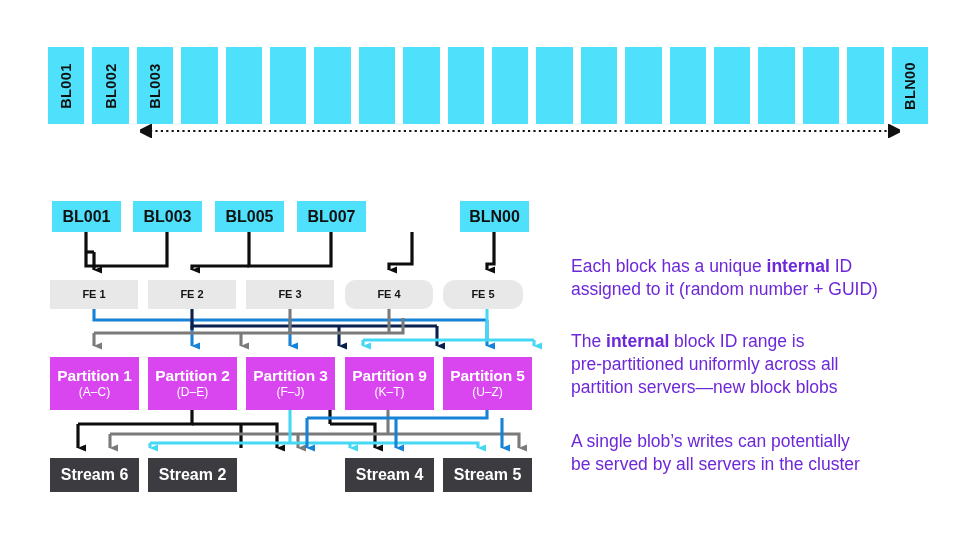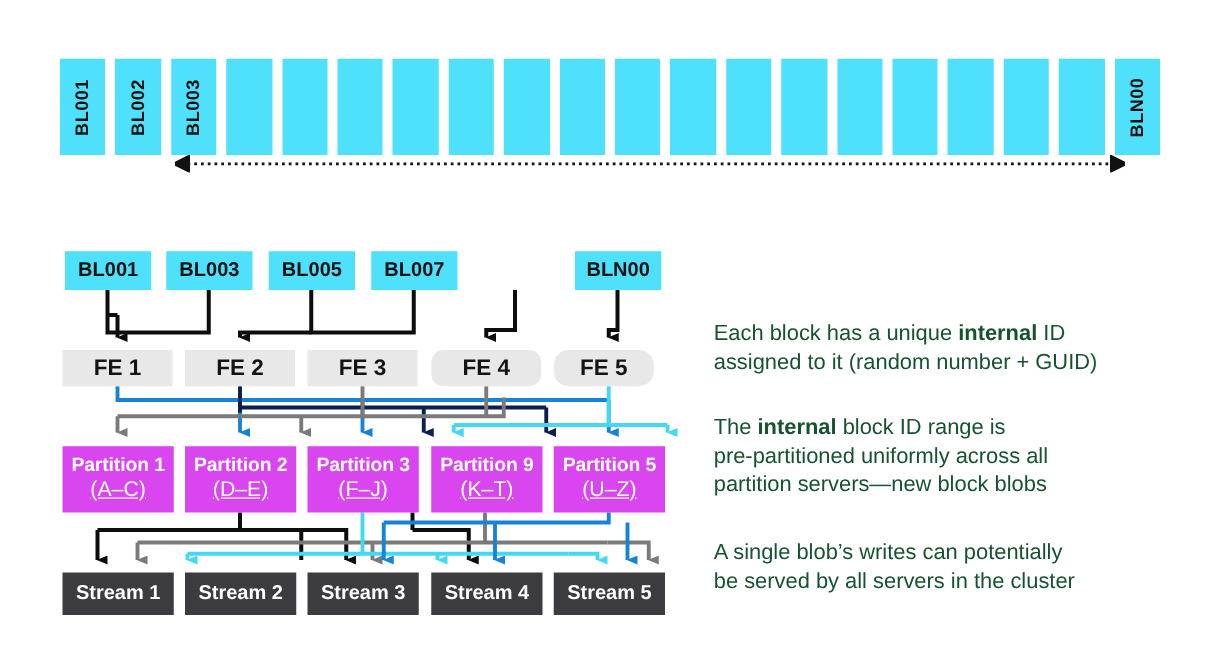--- a/index.html
+++ b/index.html
@@ -73,55 +73,54 @@
   .bl-node {
     background: #4FE0FB;
     color: #111111;
     font-size: 16px;
     font-weight: bold;
     height: 31px;
   }
   .fe-node {
     background: #E8E8E8;
     color: #141414;
-    font-size: 18px;
+    font-size: 11px;
     font-weight: bold;
     height: 29px;
   }
   .partition-node {
     background: #d946ef;
     color: #ffffff;
     height: 53px;
   }
   .partition-node .p-title {
     font-size: 15.5px;
     font-weight: bold;
     letter-spacing: -0.1px;
   }
   .partition-node .p-sub {
-    font-size: 17px;
+    font-size: 12px;
     font-weight: normal;
     margin-top: 1px;
-    text-decoration: underline;
   }
   .stream-node {
     background: #3B3B40;
     color: #ffffff;
     height: 34px;
     font-size: 16px;
     font-weight: bold;
   }
 
   
   .caption {
     position: absolute;
     left: 571px;
     font-size: 17.5px;
     line-height: 1.32;
-    color: #14532d;
+    color: #6d28d9;
     font-family: "Liberation Sans", "DejaVu Sans", sans-serif;
     width: 400px;
   }
   .caption b { font-weight: bold; }
 
   
   .wires {
     position: absolute;
     left: 0; top: 0;
     width: 975px;
@@ -335,27 +334,24 @@
   <div class="node partition-node" style="left:345px; top:357px; width:89px;">
     <span class="p-title">Partition 9</span>
     <span class="p-sub">(K–T)</span>
   </div>
   <div class="node partition-node" style="left:443px; top:357px; width:89px;">
     <span class="p-title">Partition 5</span>
     <span class="p-sub">(U–Z)</span>
   </div>
 
   <div class="node stream-node" style="left:50px;  top:458px; width:89px;">
-    <span>Stream 1</span>
+    <span>Stream 6</span>
   </div>
   <div class="node stream-node" style="left:148px; top:458px; width:89px;">
     <span>Stream 2</span>
-  </div>
-  <div class="node stream-node" style="left:246px; top:458px; width:89px;">
-    <span>Stream 3</span>
   </div>
   <div class="node stream-node" style="left:345px; top:458px; width:89px;">
     <span>Stream 4</span>
   </div>
   <div class="node stream-node" style="left:443px; top:458px; width:89px;">
     <span>Stream 5</span>
   </div>
 
   <div class="caption" style="top:255px;">
     <div><span>Each block has a unique </span><b>internal</b><span> ID</span></div>

